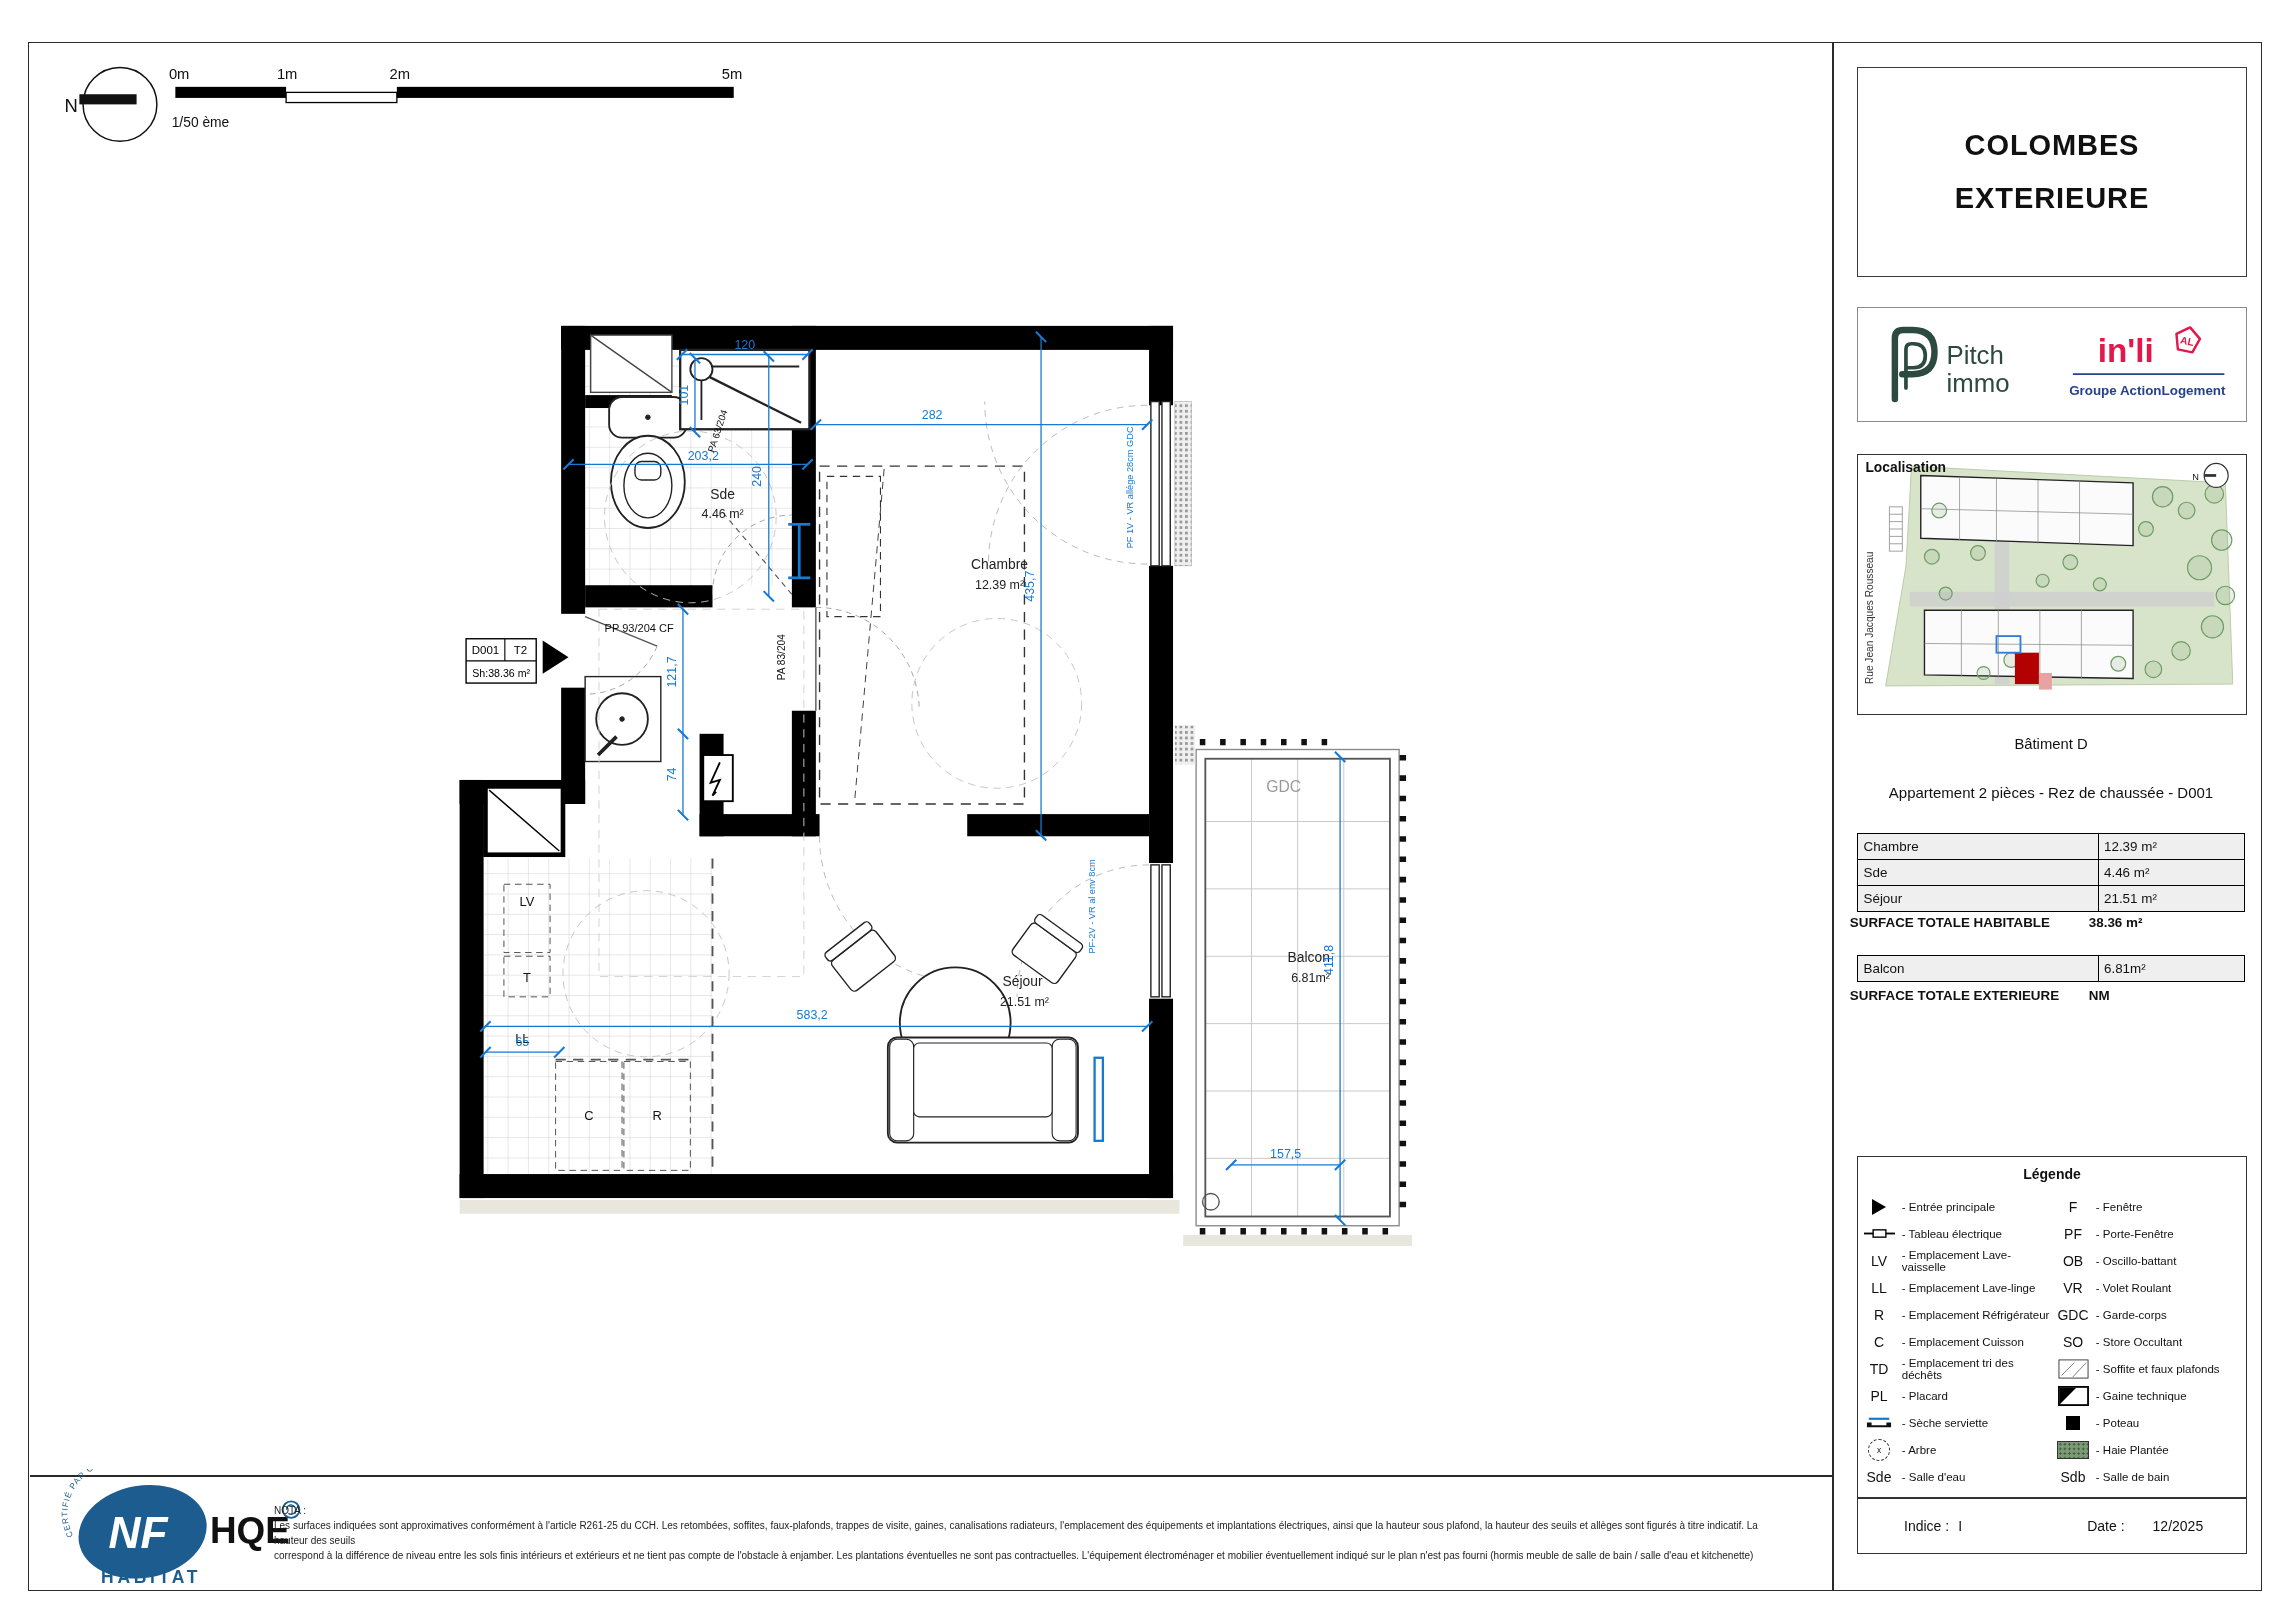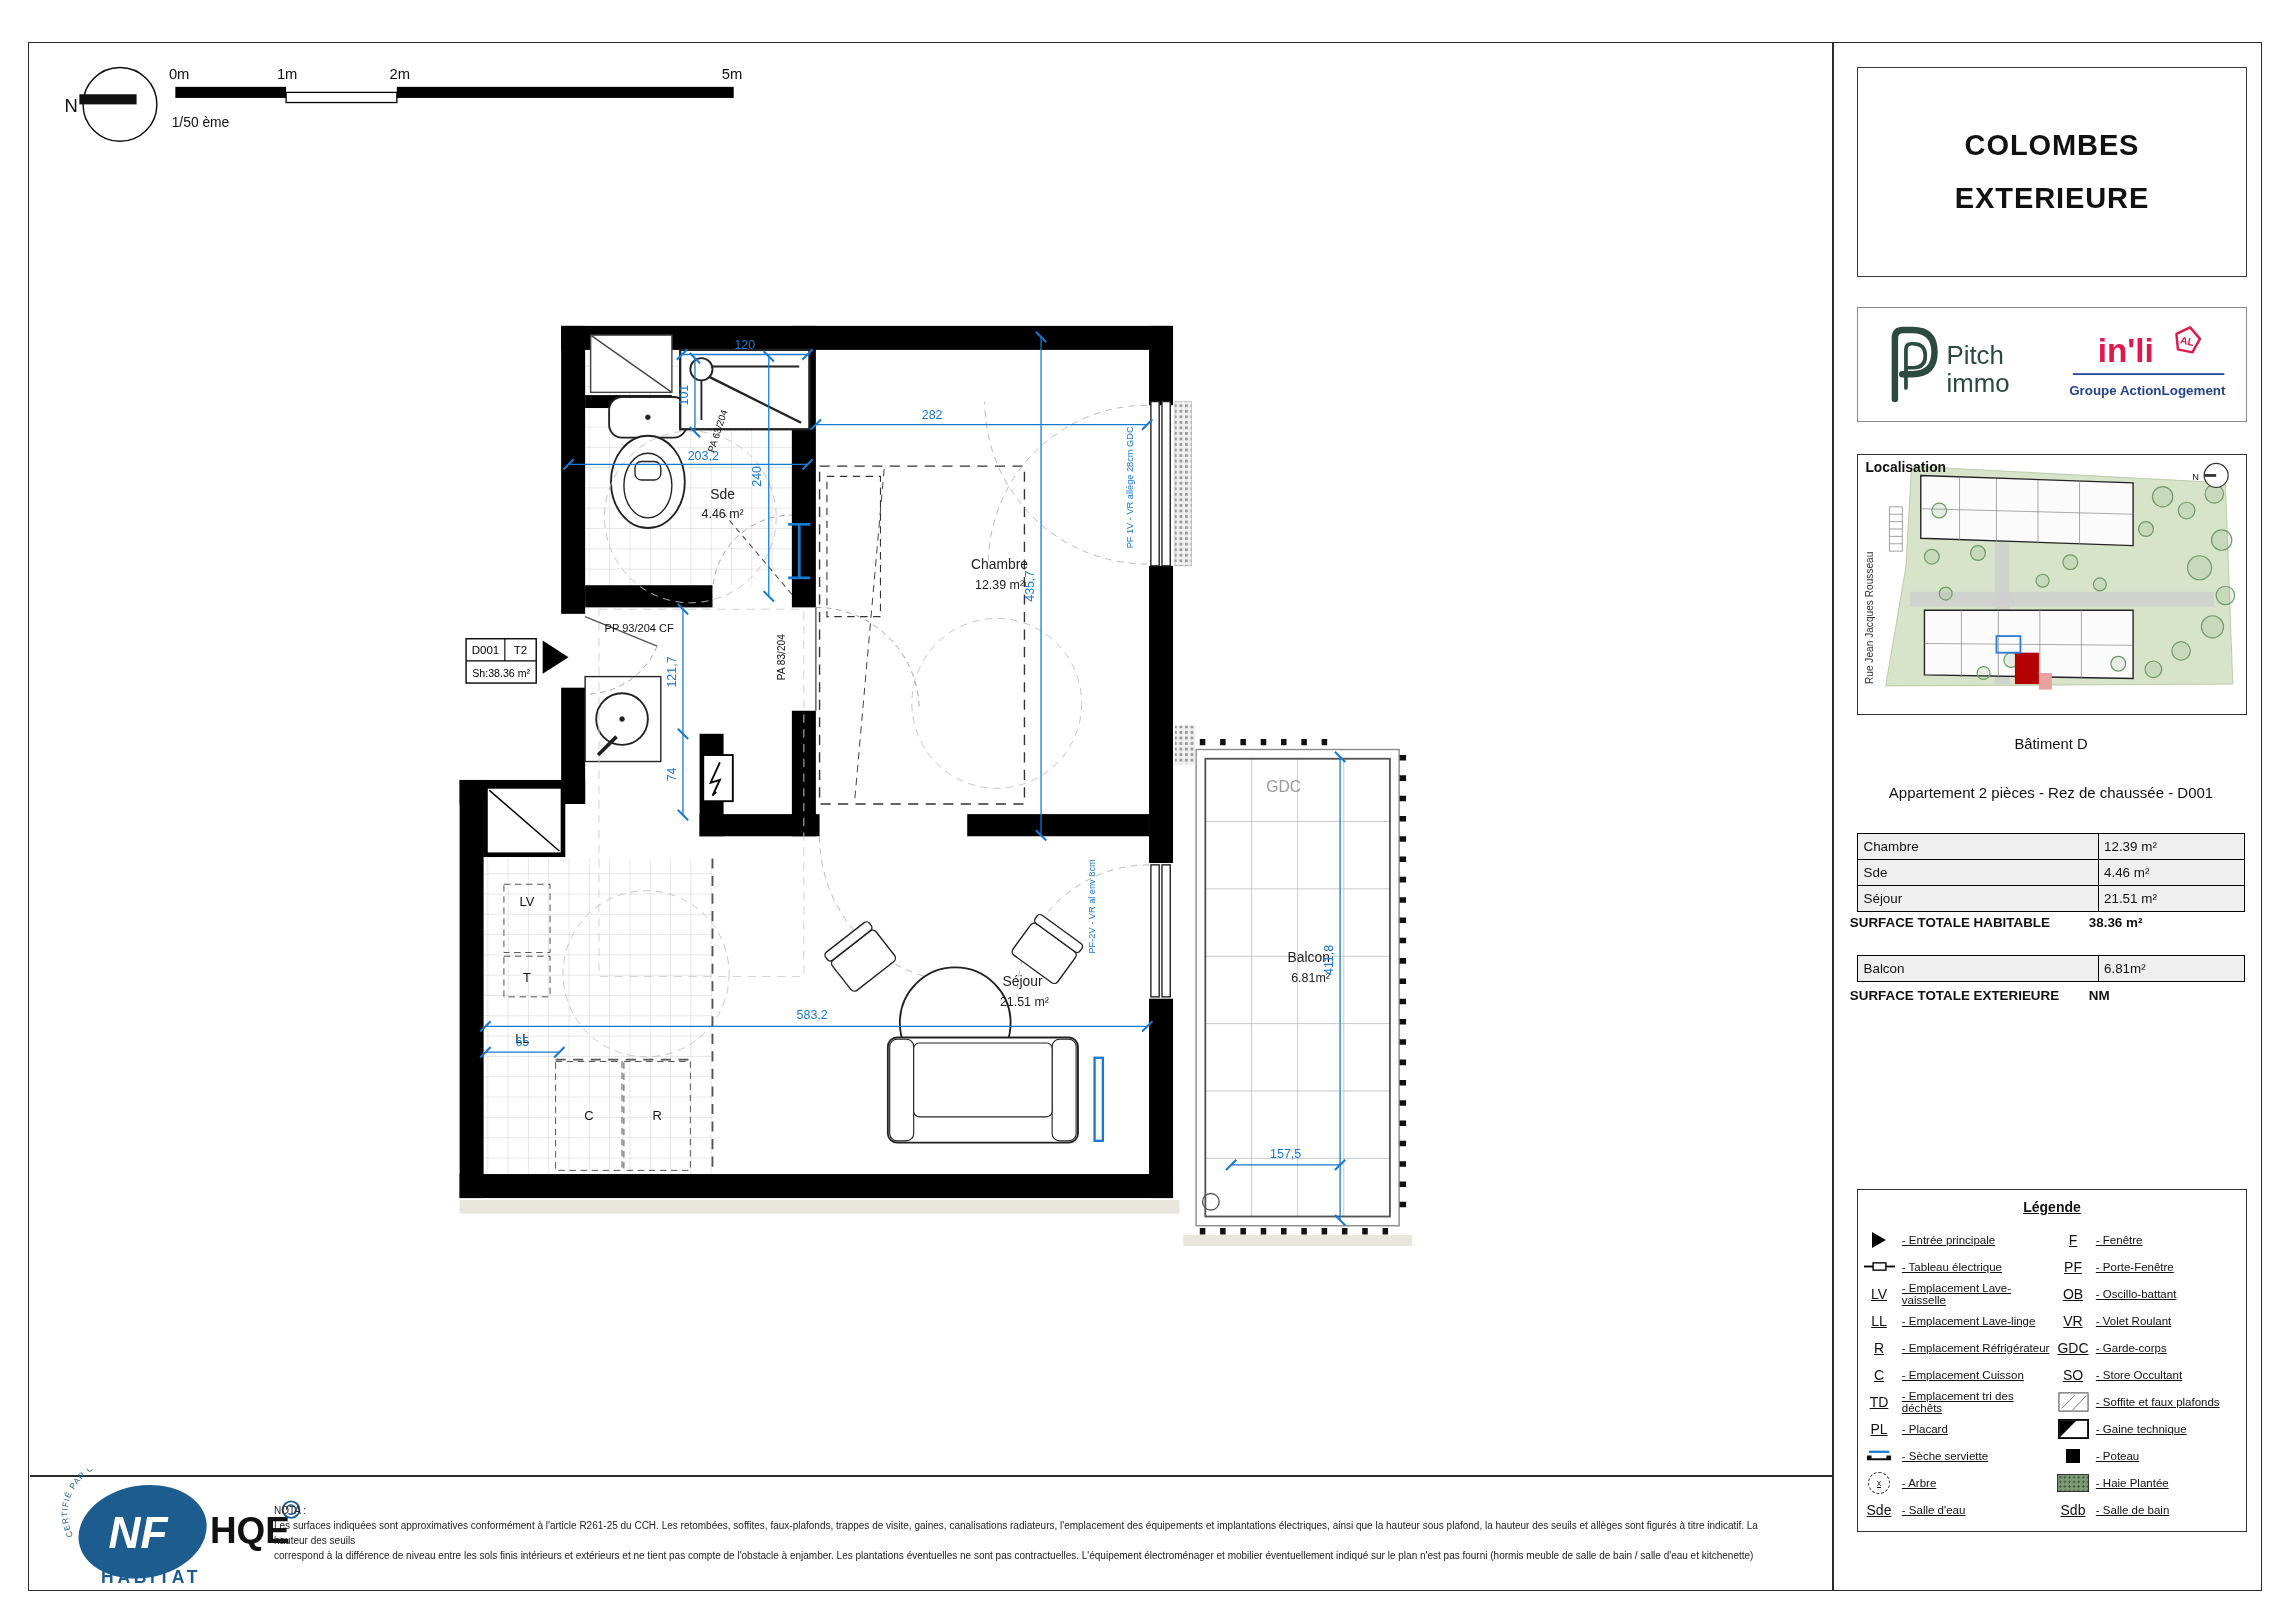--- a/index.html
+++ b/index.html
@@ -18,21 +18,21 @@
   .logobox{left:1857px;top:307px;width:388px;height:113px;border:1.8px solid #8a8a8a;display:flex;align-items:center;}
   .locbox{left:1857px;top:454px;width:388px;height:259px;border:1.8px solid #333;}
   .centerline{left:1857px;width:388px;text-align:center;}
   .stable{left:1857px;width:388px;border-collapse:collapse;}
   .srow{display:flex;height:25px;border:1.4px solid #000;border-top:none;background:#efefef;font-size:13.4px;align-items:center;}
   .srow:first-child{border-top:1.4px solid #000;}
   .srow .c1{width:234px;padding-left:5.5px;border-right:1.4px solid #000;height:100%;display:flex;align-items:center;}
   .srow .c2{flex:1;padding-left:5.5px;}
   .totline{left:1848px;width:388px;display:flex;font-size:13.4px;font-weight:bold;}
   .totline .t1{width:239px;padding-left:1.8px;}
-  .legend{left:1857px;top:1189px;width:388px;height:341px;border:1.8px solid #333;font-size:11.5px;text-decoration:underline;}
+  .legend{left:1857px;top:1156px;width:388px;height:341px;border:1.8px solid #333;font-size:11.5px;}
   .leg-title{text-align:center;font-weight:bold;font-size:14px;margin-top:9.2px;}
   .leg-cols{display:flex;margin-top:11px;}
   .leg-col{width:50%;}
   .leg-row{display:flex;align-items:center;height:27px;}
   .leg-ic{width:42px;display:flex;justify-content:center;align-items:center;font-size:14px;}
   .leg-lb{flex:1;padding-left:1.8px;}
   .ic-entree{width:0;height:0;border-left:14.8px solid #000;border-top:8.3px solid transparent;border-bottom:8.3px solid transparent;}
   .ic-poteau{width:14px;height:14px;background:#000;}
   .ic-haie{width:29.5px;height:15.7px;background-color:#7d9a76;border:0.9px solid #333;background-image:radial-gradient(#3c5b38 0.9px,transparent 1.3px);background-size:4.6px 4.6px;}
   .ic-arbre{width:20px;height:20px;border:1.3px dashed #333;border-radius:50%;display:flex;align-items:center;justify-content:center;font-size:8.3px;}
@@ -529,20 +529,26 @@
             <span class="leg-lb">- Haie Plantée</span>
           </div>
         <div class="leg-row">
             <span class="leg-ic">Sdb</span>
             <span class="leg-lb">- Salle de bain</span>
           </div>
       </div>
     </div>
   </div>
 
+  <div class="abs indicebox">
+    <span style="margin-left:46px;">Indice :</span>
+    <span style="margin-left:9.2px;">I</span>
+    <span style="margin-left:125px;">Date :</span>
+    <span style="margin-left:28px;">12/2025</span>
+  </div>
 
   <svg class="abs" style="left:55px;top:1469px;" width="249" height="120" viewBox="0 0 270 130">
     <ellipse cx="95" cy="68" rx="70" ry="50" fill="#1d5c8f" transform="rotate(-10 95 68)"></ellipse>
     <path id="nfarc" d="M22,76 A76,60 0 0 1 162,20" fill="none"></path>
     <text font-size="9" fill="#1d5c8f" letter-spacing="1"><textPath href="#nfarc" startOffset="4">CERTIFIÉ PAR CÉQUAMI</textPath></text>
     <text x="58" y="86" font-size="48" font-weight="bold" font-style="italic" fill="#fff">NF</text>
     <text x="168" y="80" font-size="40" font-weight="bold" fill="#111">HQE</text>
     <circle cx="256" cy="44" r="9" fill="none" stroke="#1d5c8f" stroke-width="2"></circle>
     <path d="M251,44 a5,5 0 1 1 2,4" fill="none" stroke="#1d5c8f" stroke-width="1.6"></path>
     <text x="50" y="124" font-size="19" font-weight="bold" fill="#1d5c8f" letter-spacing="4">HABITAT</text>

